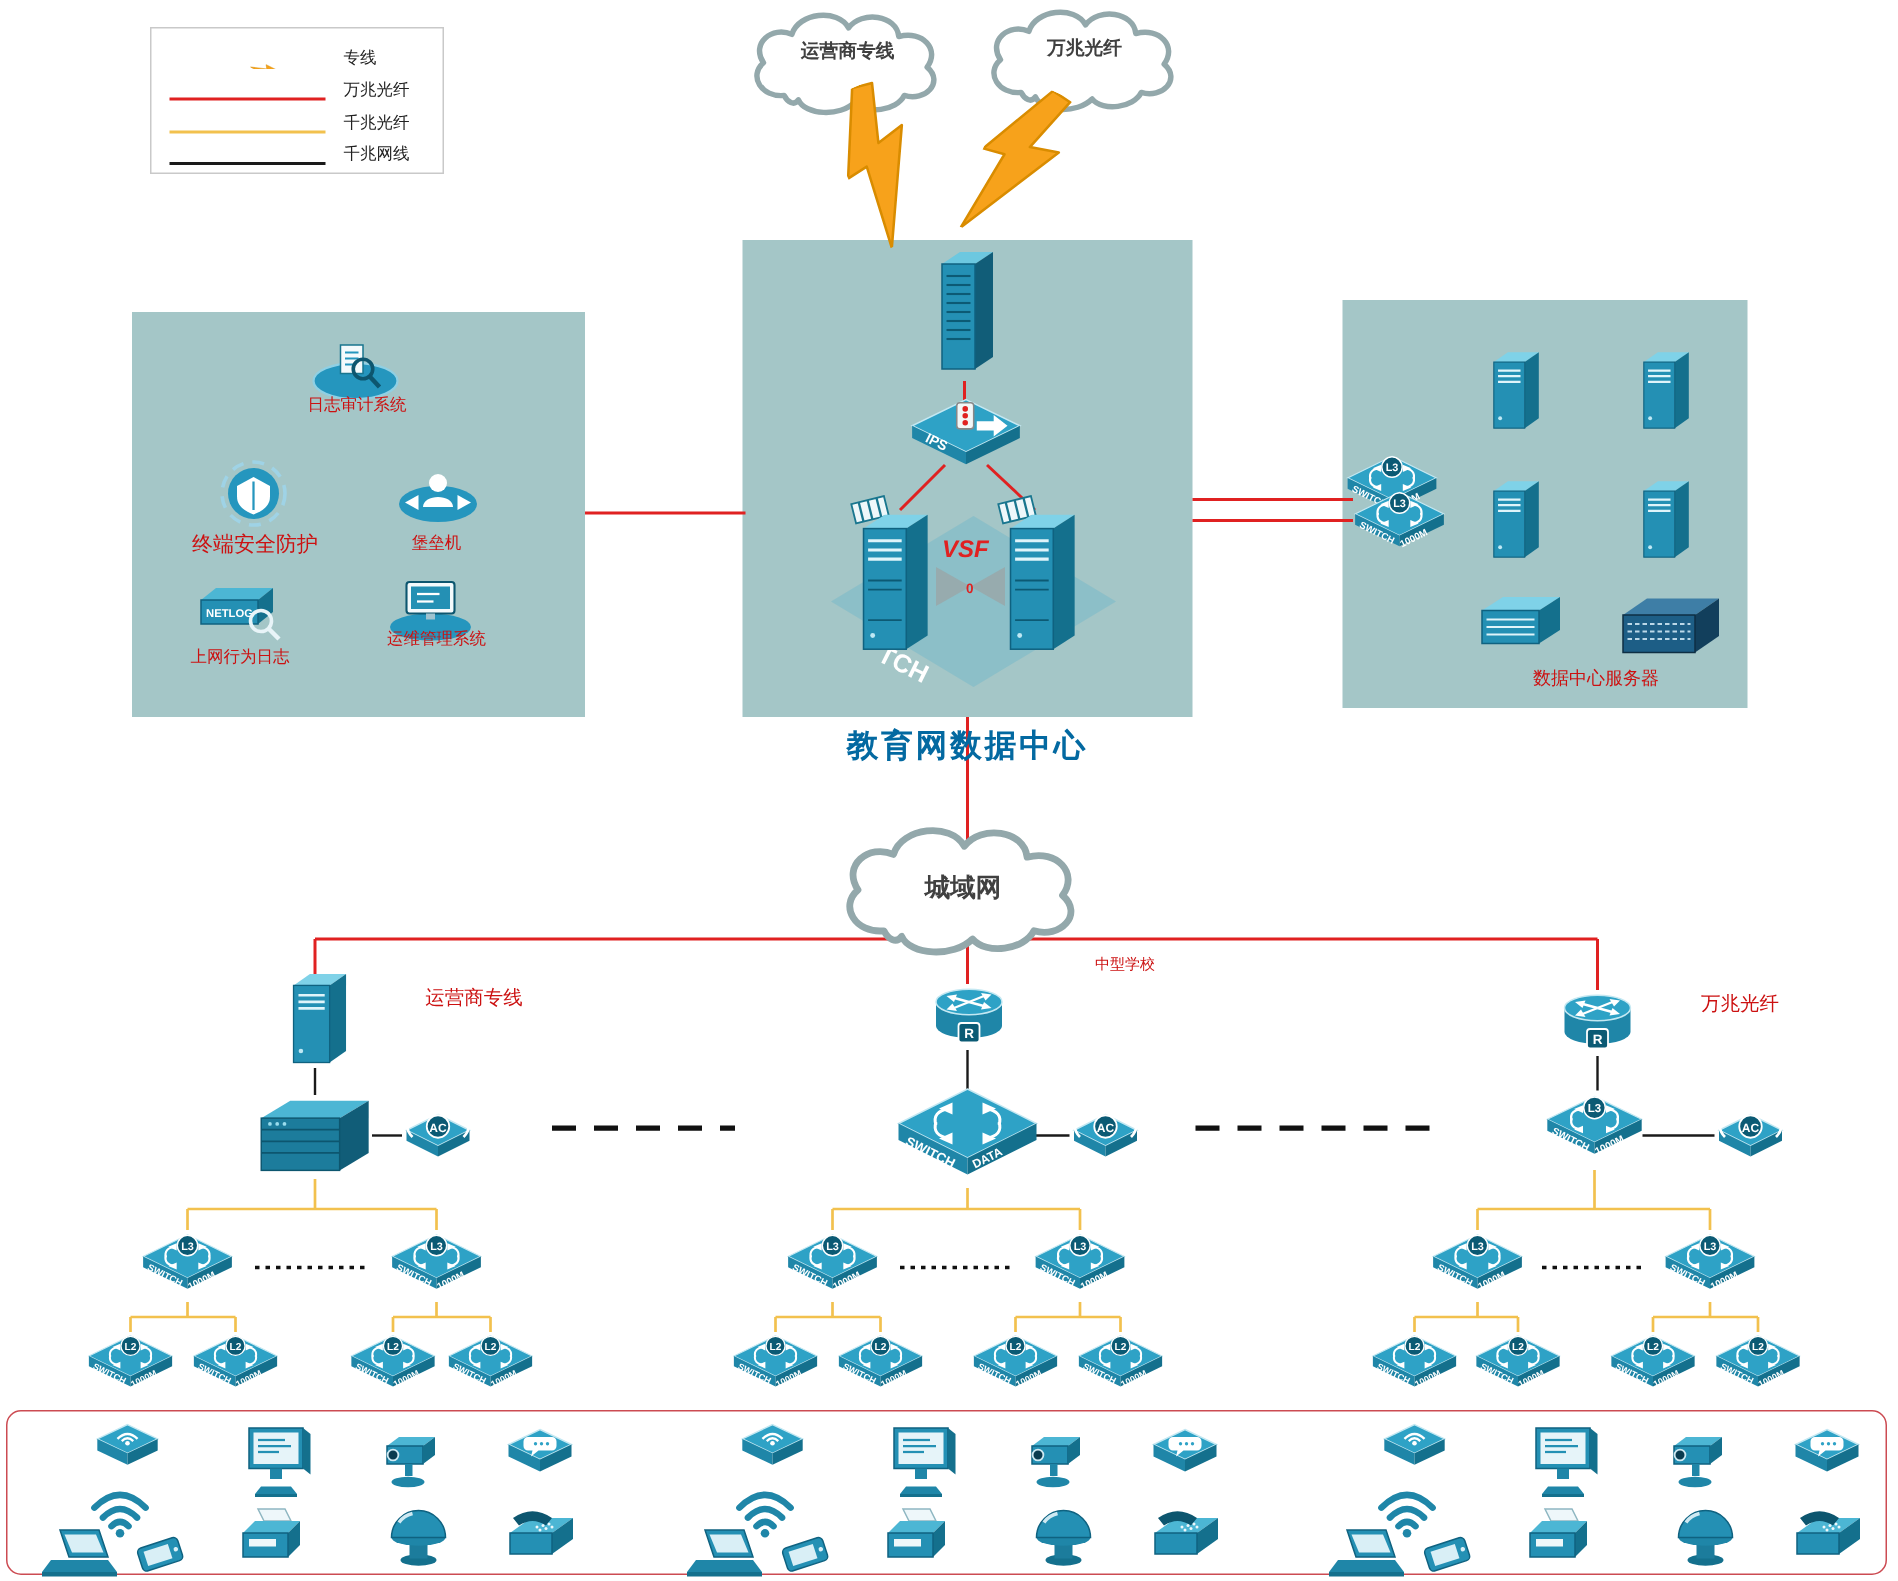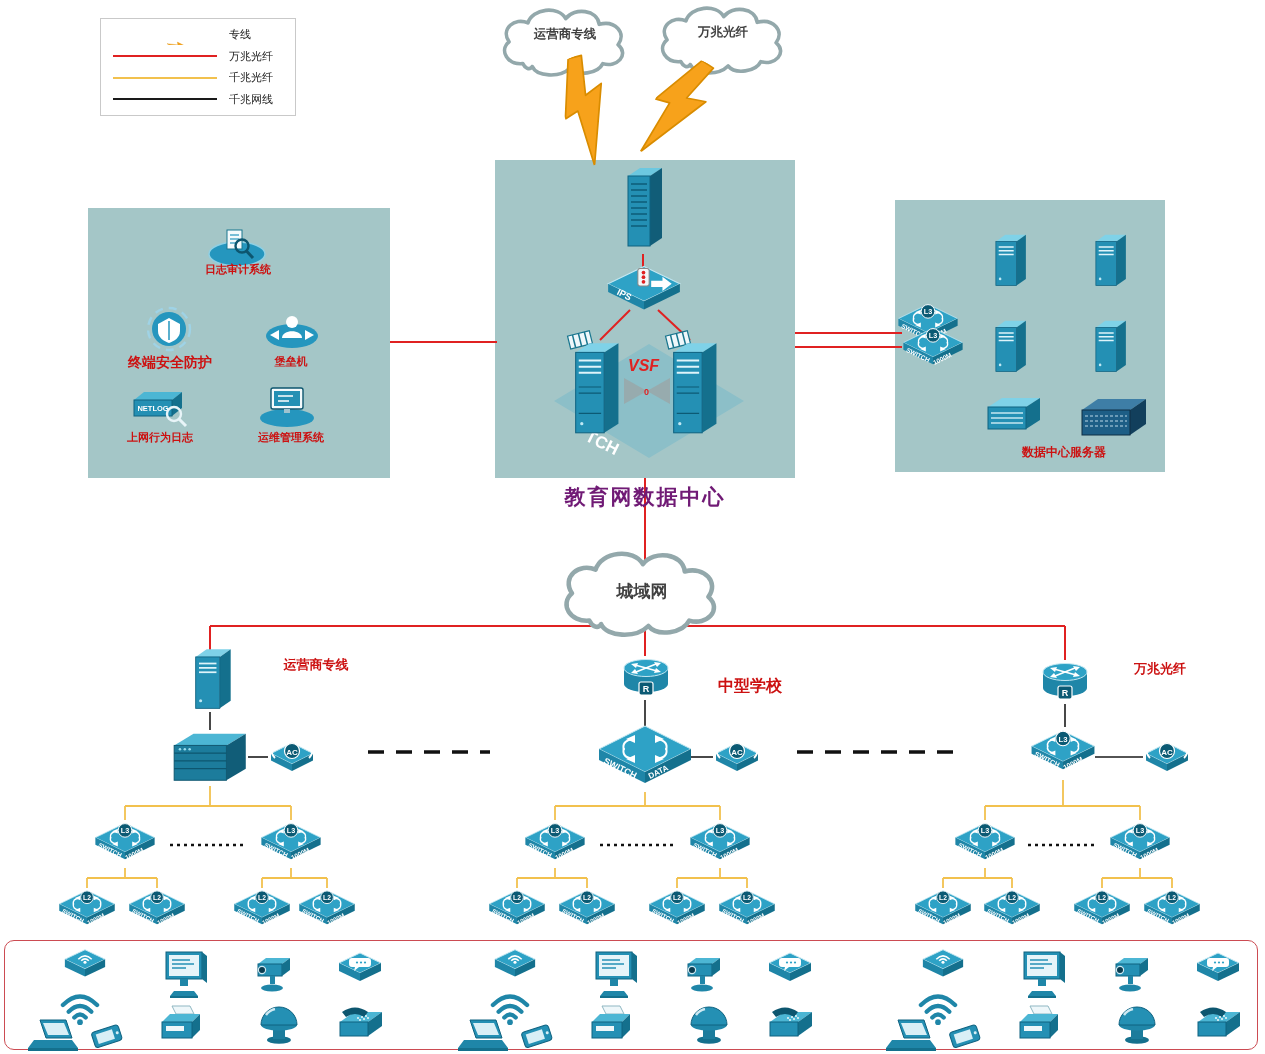--- a/index.html
+++ b/index.html
@@ -2,28 +2,28 @@
 <html><head>
 <meta charset="utf-8">
 <style>
   * { margin:0; padding:0; box-sizing:border-box; }
   body { font-family:"Liberation Sans",sans-serif; background:#fff; }
   .canvas { position:relative; width:1265px; height:1054px; background:#fff; overflow:hidden; }
   .zone { position:absolute; background:#a4c6c7; z-index:1; }
   .lines { position:absolute; left:0; top:0; z-index:2; pointer-events:none; }
   .dev { position:absolute; z-index:3; }
   .lbl { position:absolute; z-index:4; text-align:center; white-space:nowrap; }
-  .red-lbl { color:#cc1111; font-weight:bold; }
+  .red-lbl { color:#cc1111; font-weight:normal; }
   .cloud-lbl { color:#404040; font-weight:bold; }
-  .zone-title { font-family:"Liberation Serif",serif; font-weight:bold; color:#701a75; letter-spacing:2px; }
+  .zone-title { font-family:"Liberation Serif",serif; font-weight:bold; color:#0369a1; letter-spacing:2px; }
   svg text { font-family:"Liberation Sans",sans-serif; }
   .legend { position:absolute; left:100px; top:18px; width:196px; height:98px; background:#fff;
             border:1px solid #c9c9c9; z-index:5; padding:5px 8px; display:flex; flex-direction:column;
             justify-content:space-around; }
-  .lg-row { display:flex; align-items:center; gap:8px; height:22px; }
+  .lg-row { display:flex; align-items:flex-end; gap:8px; height:22px; }
   .lg-sample { width:112px; display:flex; align-items:center; justify-content:center; }
   .lg-line { width:104px; height:2px; }
   .lg-label { font-size:11px; color:#222; }
   .band { position:absolute; left:4px; top:940px; width:1254px; height:110px;
           border:1.5px solid #cc4b52; border-radius:10px; z-index:1; }
 </style>
 </head>
 <body>
 
 <div class="canvas">
@@ -529,21 +529,21 @@
 <svg class="dev" style="left:256px;top:384px;width:62px;height:44px" viewBox="0 0 62 44">
   <ellipse cx="31" cy="34" rx="27" ry="9" fill="#2596be"></ellipse>
   <rect x="15" y="4" width="32" height="21" rx="2" fill="#f4fafc" stroke="#0d566f" stroke-width="1.4"></rect>
   <rect x="18" y="7" width="26" height="15" fill="#2490b4"></rect>
   <g stroke="#fff" stroke-width="1.5">
         <line x1="22" y1="12" x2="37" y2="12"></line>
         <line x1="22" y1="17" x2="33" y2="17"></line>
       </g>
   <rect x="28" y="25" width="6" height="4" fill="#9fc3cf"></rect>
 </svg>
-<div class="lbl red-lbl" style="left:246px;top:430px;width:90px;font-size:11px">运维管理系统</div>
+<div class="lbl red-lbl" style="left:246px;top:418px;width:90px;font-size:11px">运维管理系统</div>
 
 <svg class="dev" style="left:988px;top:232px;width:42px;height:60px" viewBox="0 0 44 64">
       <use href="#sym-tower"></use>
     </svg>
 <svg class="dev" style="left:1088px;top:232px;width:42px;height:60px" viewBox="0 0 44 64">
       <use href="#sym-tower"></use>
     </svg>
 <svg class="dev" style="left:988px;top:318px;width:42px;height:60px" viewBox="0 0 44 64">
       <use href="#sym-tower"></use>
     </svg>
@@ -563,21 +563,21 @@
 <svg class="dev" style="left:901px;top:324px;width:64px;height:50px" viewBox="0 0 80 58">
       <use href="#sym-sw-l3"></use>
     </svg>
 
 <svg class="dev" style="left:533px;top:546px;width:218px;height:100px" viewBox="0 0 210 110">
       <use href="#sym-cloud"></use>
     </svg>
 <div class="lbl cloud-lbl" style="left:595px;top:580px;width:94px;font-size:17px">城域网</div>
 
 <div class="lbl red-lbl" style="left:278px;top:656px;width:76px;font-size:13px">运营商专线</div>
-<div class="lbl red-lbl" style="left:712px;top:676px;width:76px;font-size:16px">中型学校</div>
+<div class="lbl red-lbl" style="left:712px;top:636px;width:76px;font-size:10px">中型学校</div>
 <div class="lbl red-lbl" style="left:1122px;top:660px;width:76px;font-size:13px">万兆光纤</div>
 
 <svg class="dev" style="left:186px;top:646px;width:50px;height:70px" viewBox="0 0 44 64">
       <use href="#sym-tower"></use>
     </svg>
 <svg class="dev" style="left:166px;top:728px;width:86px;height:60px" viewBox="0 0 88 62">
       <use href="#sym-fw-rack"></use>
     </svg>
 <svg class="dev" style="left:266px;top:738px;width:52px;height:46px" viewBox="0 0 52 46">
       <use href="#sym-ac"></use>

